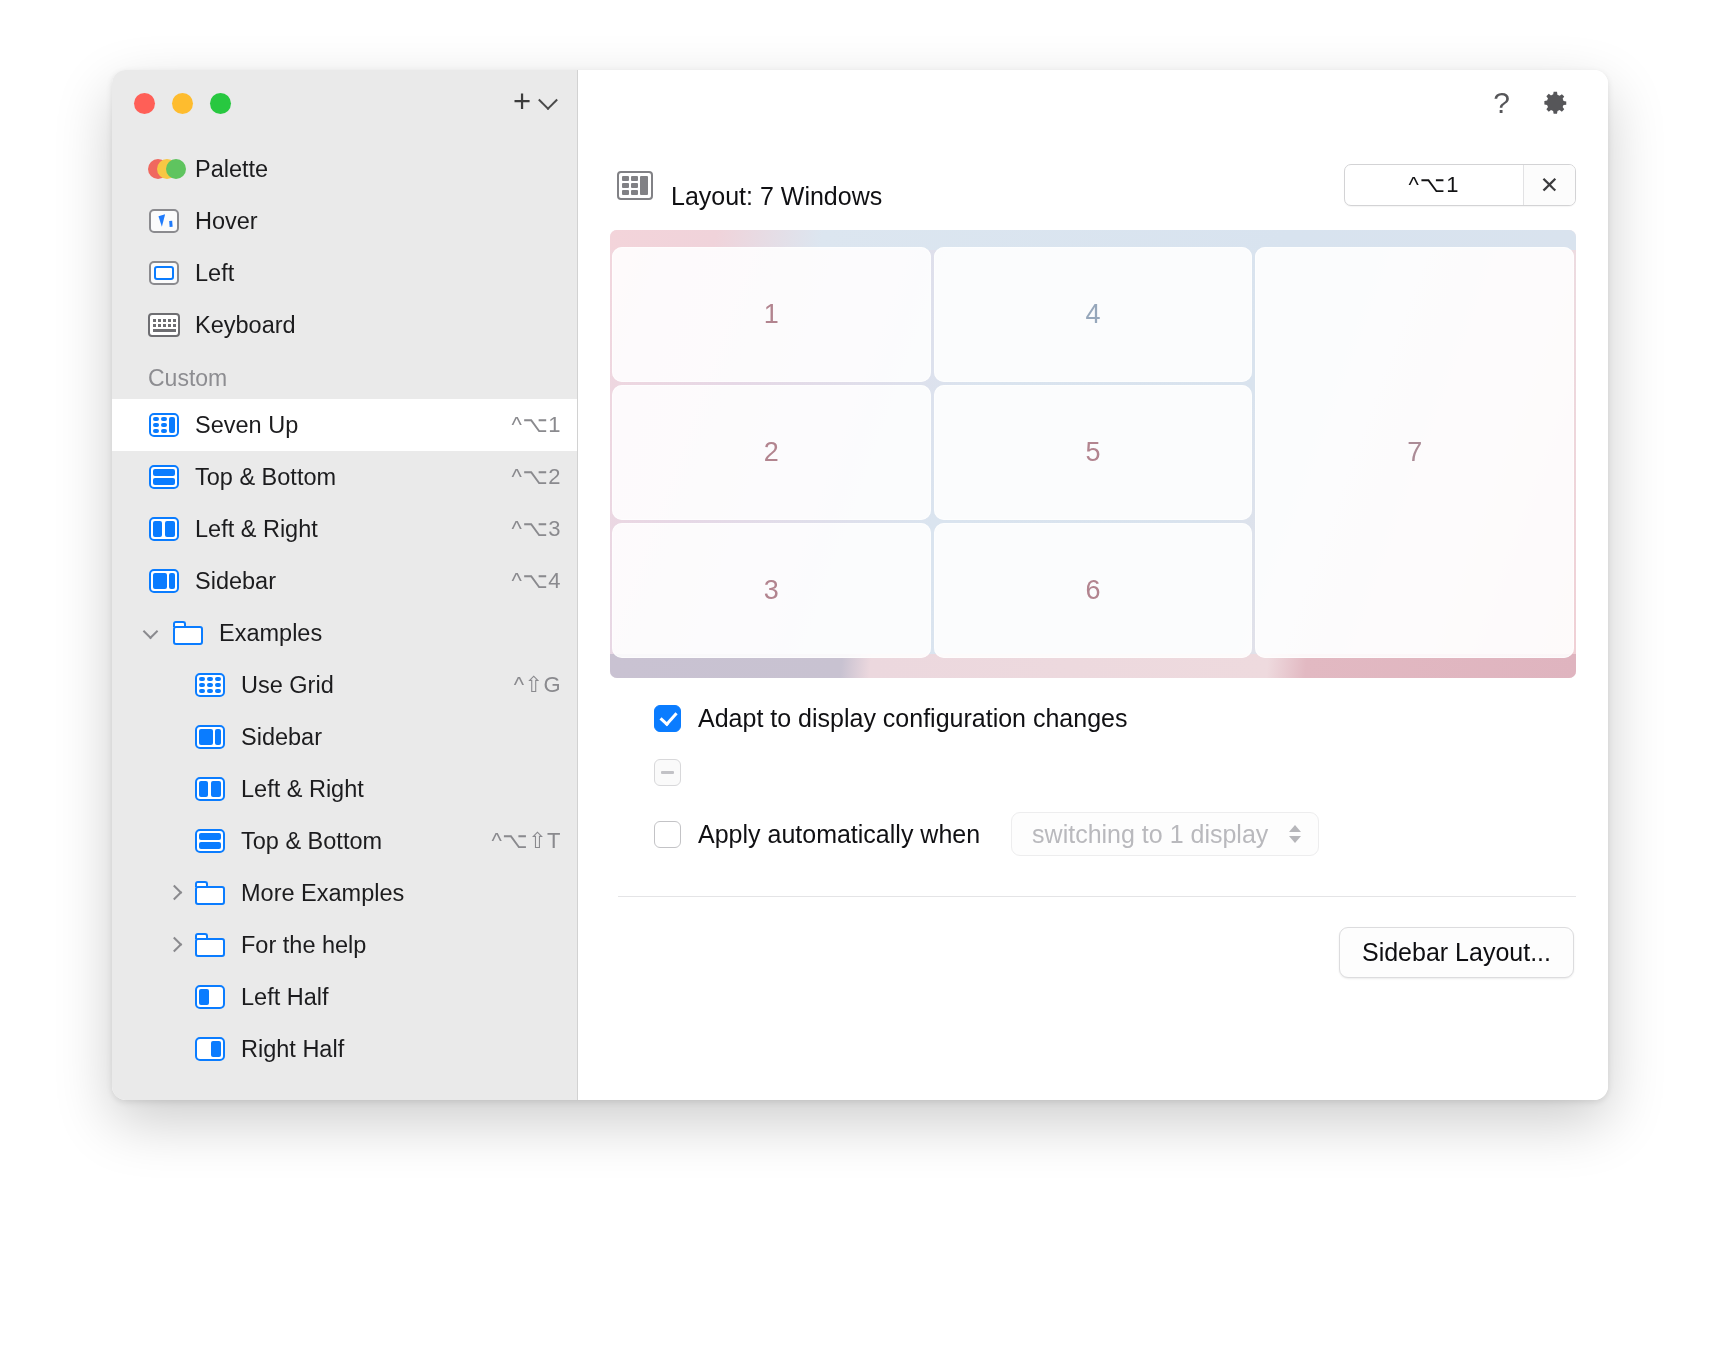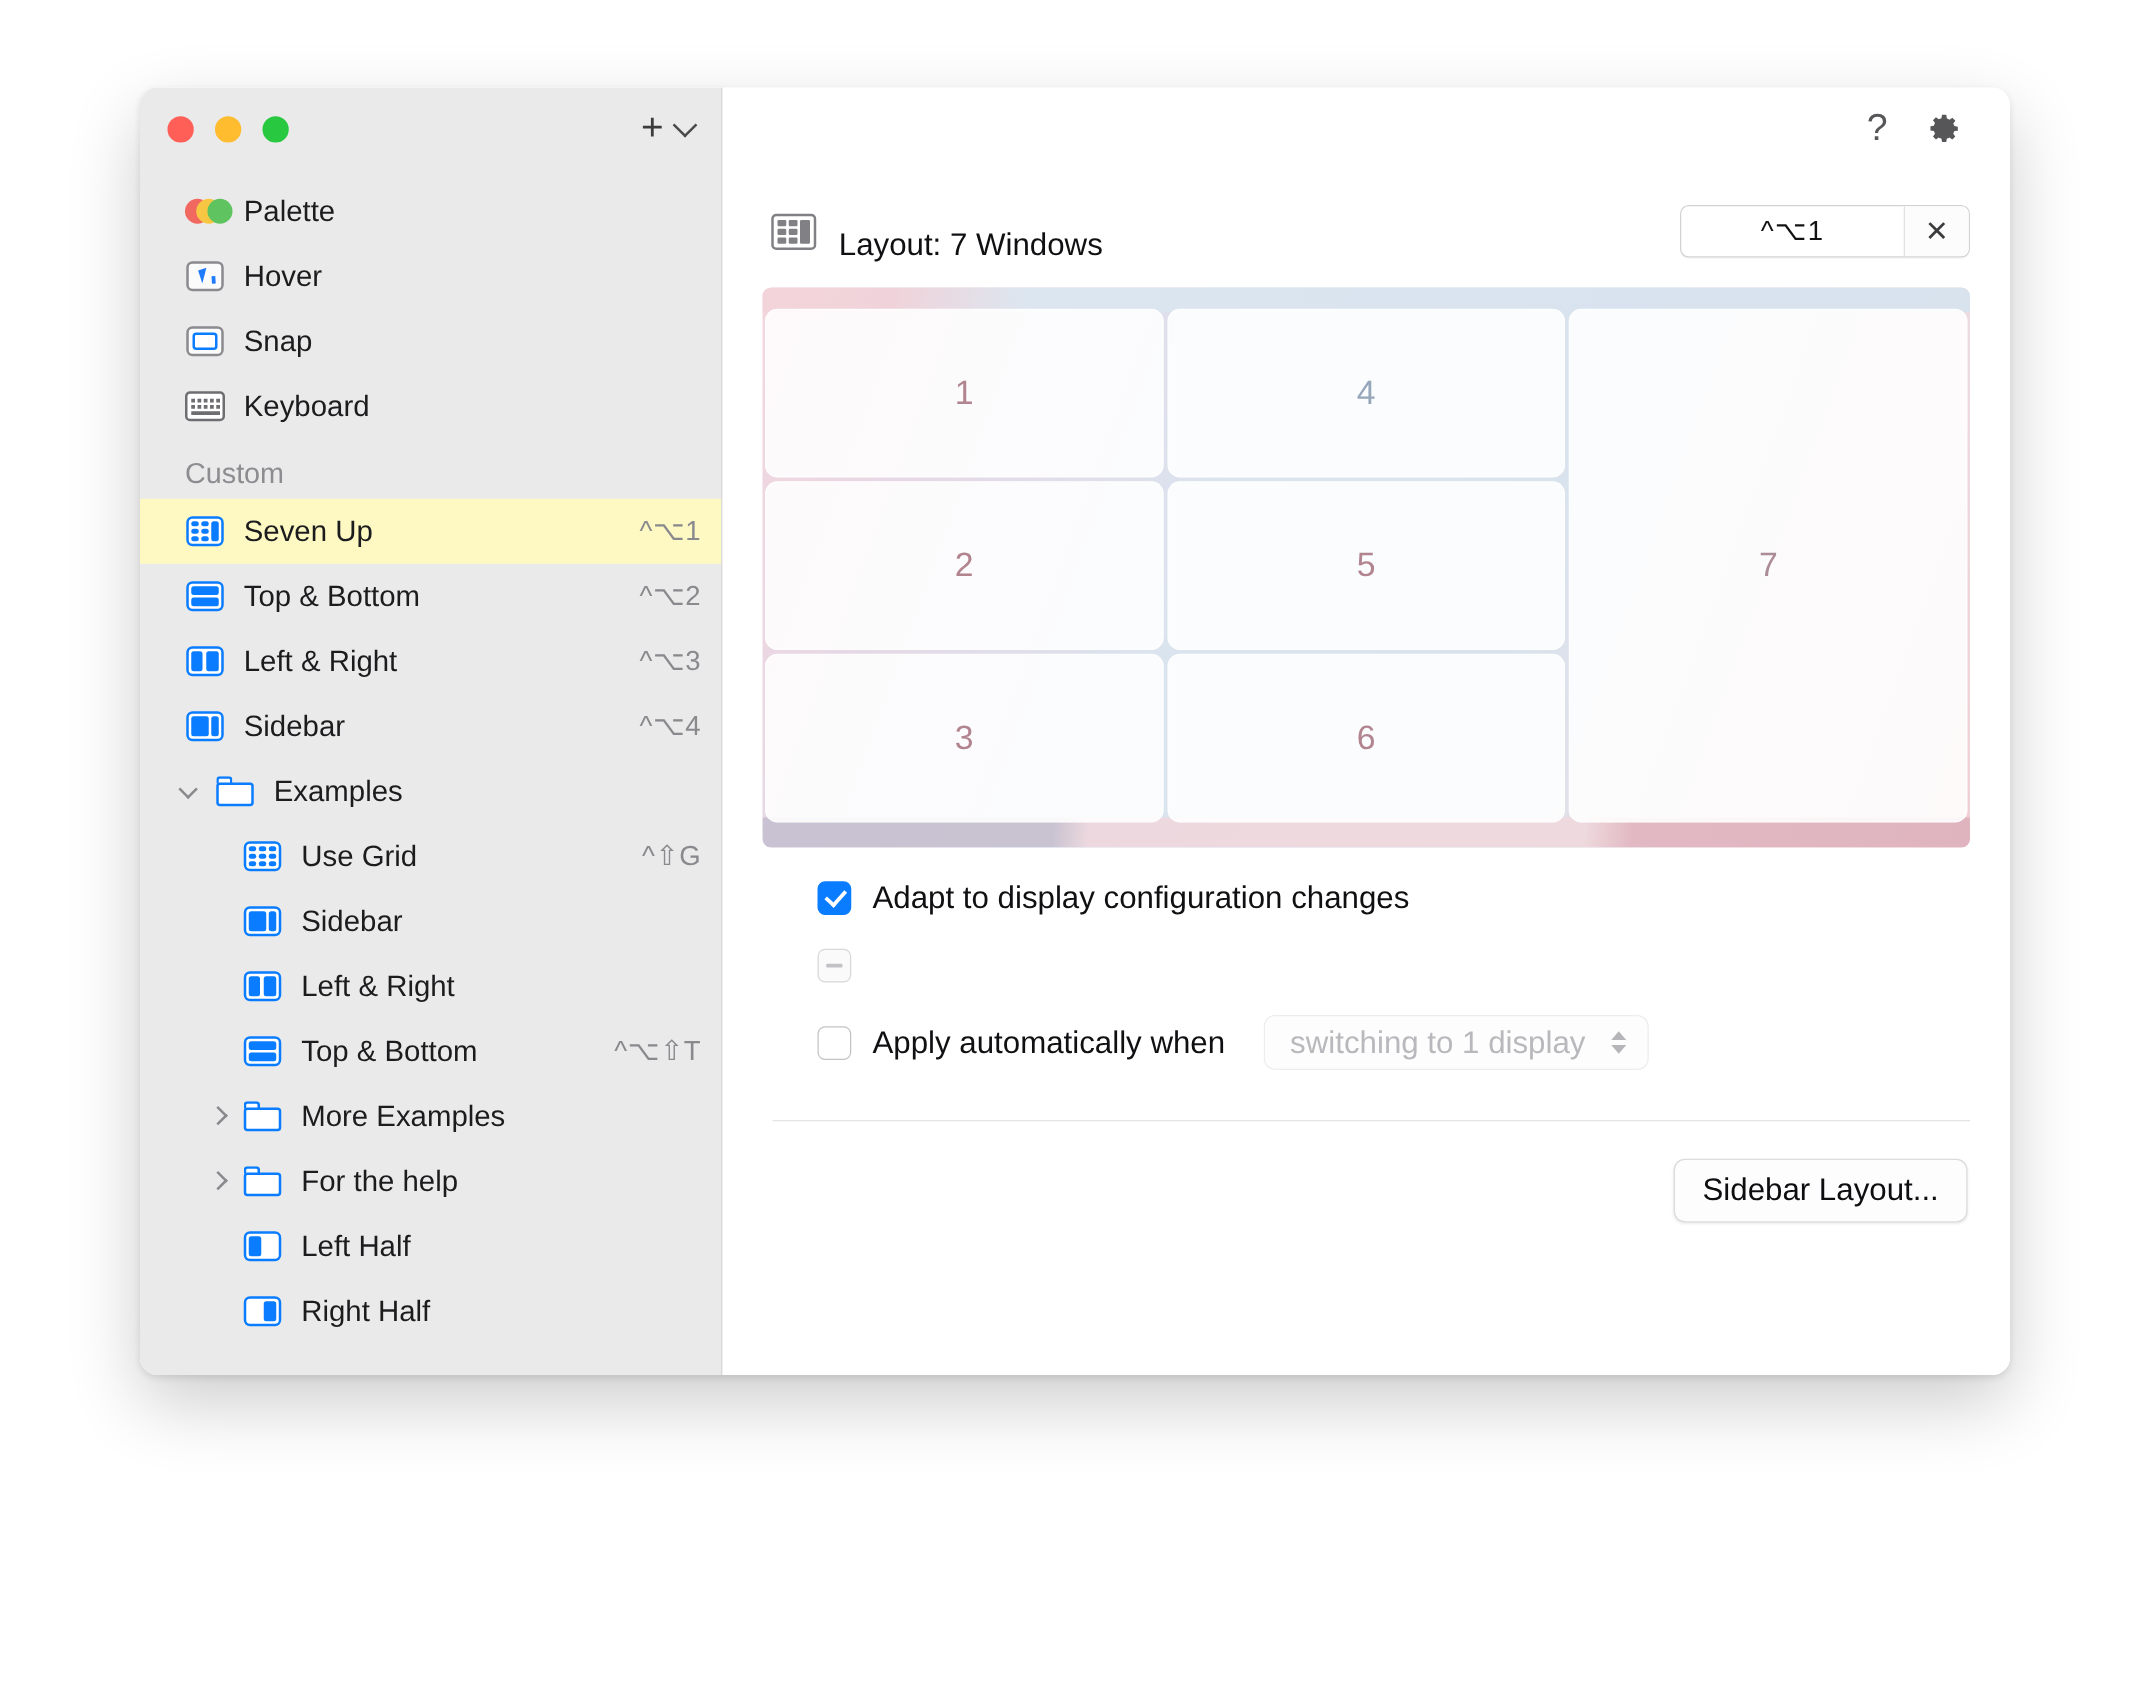--- a/index.html
+++ b/index.html
@@ -90,21 +90,21 @@
     color: #1c1c1e;
   }
   .row .label { white-space: nowrap; }
   .row .shortcut {
     margin-left: auto;
     color: #8a8a8e;
     font-size: 22px;
     letter-spacing: 0.5px;
   }
   .row.selected {
-    background: #fef9c3;
+    background: #ffffff;
     border-radius: 0;
   }
   .row .ico {
     width: 32px; height: 32px;
     margin-right: 15px;
     flex: 0 0 32px;
     display: flex; align-items: center; justify-content: center;
   }
   .row.indent1 { padding-left: 60px; }
   .row.child { padding-left: 82px; }
@@ -443,21 +443,21 @@
           </span>
           <span class="label">Hover</span>
         </div>
 
         <div class="row">
           <span class="ico">
             <span class="box-ico">
                 <span class="snap-inner"></span>
               </span>
           </span>
-          <span class="label">Snap</span>
+          <span class="label">Left</span>
         </div>
 
         <div class="row">
           <span class="ico">
             <span class="kbd-ico">
               <i style="left:3px;top:4px;width:3px;height:3px"></i>
                 <i style="left:8px;top:4px;width:3px;height:3px"></i>
               <i style="left:13px;top:4px;width:3px;height:3px"></i>
                 <i style="left:18px;top:4px;width:3px;height:3px"></i>
               <i style="left:23px;top:4px;width:3px;height:3px"></i>

